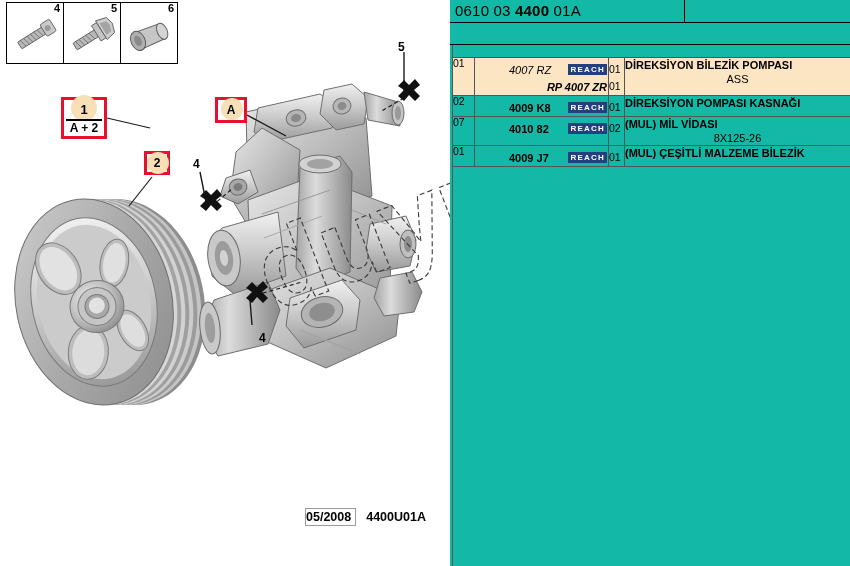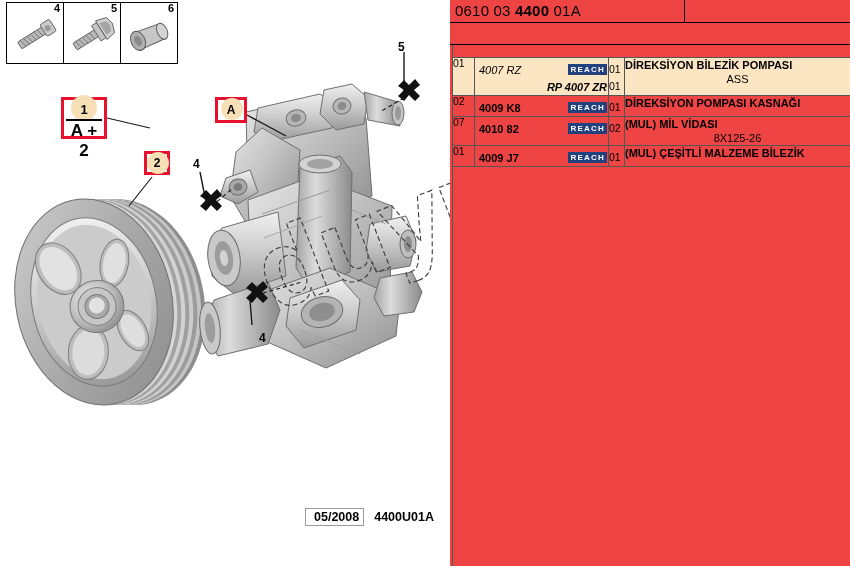--- a/index.html
+++ b/index.html
@@ -81,21 +81,21 @@
     font-size: 13px; font-weight: bold; z-index: 4;
   }
   #callout-1 .divider {
     position: absolute; left: 2px; top: 19px;
     width: calc(100% - 4px); height: 0;
     border-top: 2px solid #000;
     z-index: 4;
   }
   #callout-1 .sub-1 {
     position: absolute; left: 0; top: 21px; width: 100%;
-    font-size: 17px; font-weight: bold; z-index: 4; border-radius: 6px;
+    font-size: 12px; font-weight: bold; z-index: 4; border-radius: 6px;
   }
 
   #callout-2 {
     left: 144px; top: 151px;
     width: 26px; height: 24px;
   }
   #callout-2 .disc-2 { left: 0px; top: -2px; width: 22px; height: 22px; }
   #callout-2 .num-2 {
     position: absolute; left: 0; top: 2px; width: 100%;
     font-size: 12px; font-weight: bold; z-index: 4;
@@ -127,42 +127,42 @@
     position: absolute;
     left: 305px; top: 508px;
     display: flex;
     align-items: center;
     gap: 10px;
     font-size: 12.5px;
     font-weight: bold;
   }
   #date-plate .date-chip {
     border: 1px solid #9a9a9a;
-    padding: 1px 4px 1px 8px;
+    padding: 1px 4px 1px 0;
     background: #fff;
   }
 
   
   #watermark {
     position: absolute;
     left: 236px; top: 214px;
     width: 430px; height: 150px;
     transform: rotate(-21deg);
     transform-origin: left top;
     pointer-events: none;
     z-index: 40;
   }
   #watermark svg { display: block; }
 
   
   #table-panel {
     position: absolute;
     left: 450px; top: 0;
     width: 400px; height: 566px;
-    background: #ef4444;
+    background: #14b8a6;
   }
 
   
   #ref-header {
     position: absolute;
     left: 0; top: 0;
     width: 400px; height: 23px;
     border-bottom: 1.5px solid #000;
     box-sizing: border-box;
   }
@@ -224,21 +224,21 @@
   }
   .ref-line {
     position: relative;
     display: flex;
     align-items: center;
     justify-content: space-between;
     padding: 0 1px 0 4px;
     height: 17px;
     white-space: nowrap;
   }
-  .ref-pn { font-size: 11px; font-weight: bold; }
+  .ref-pn { font-size: 11px; font-weight: bold; margin-left: 30px; }
   .ref-pn.italic { font-style: italic; font-weight: normal; font-size: 11px; }
   .ref-pn.italic-bold { font-style: italic; font-weight: bold; font-size: 11px; }
   .ref-right { margin-left: auto; }
 
   .reach-badge {
     display: inline-block;
     background: #22407e;
     color: #fff;
     font-size: 8px;
     font-weight: bold;

